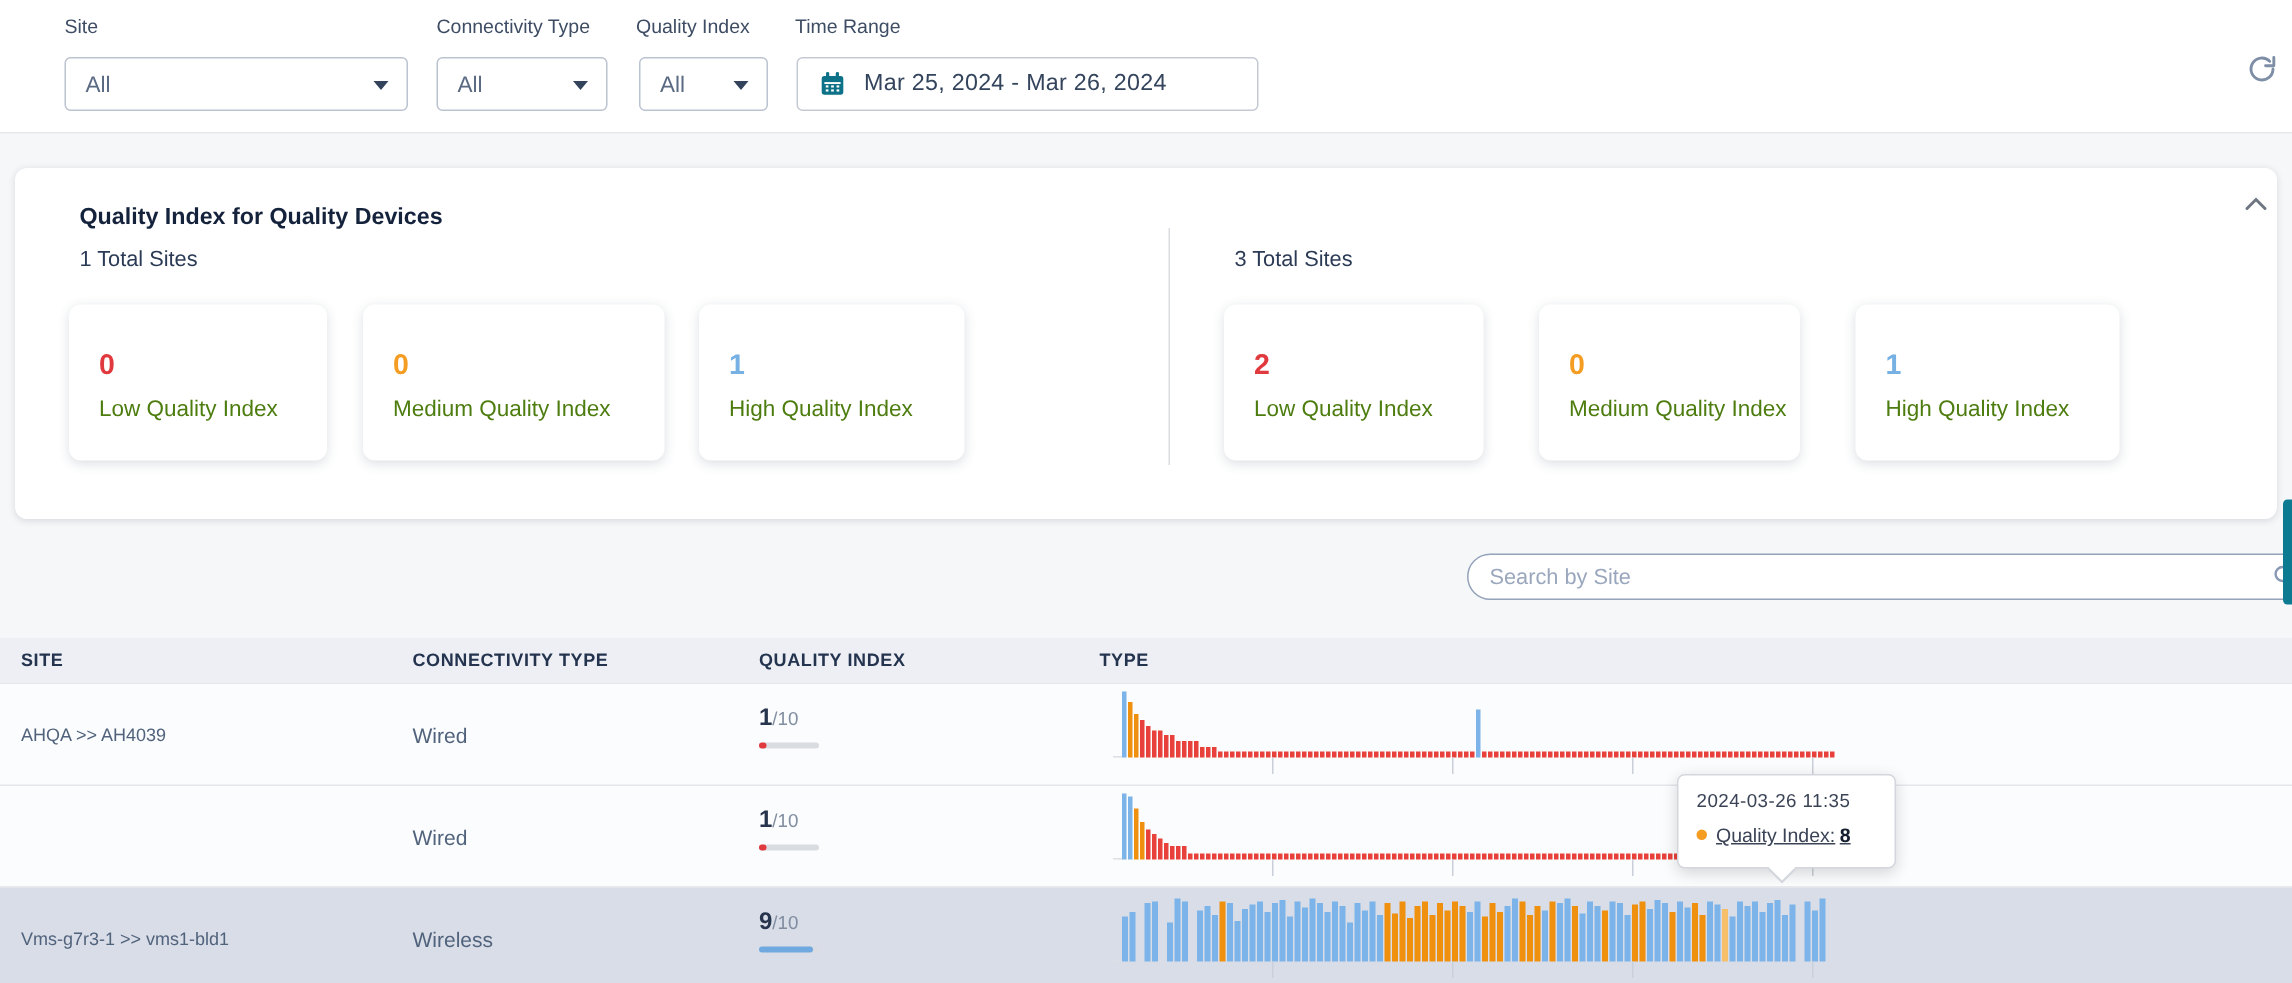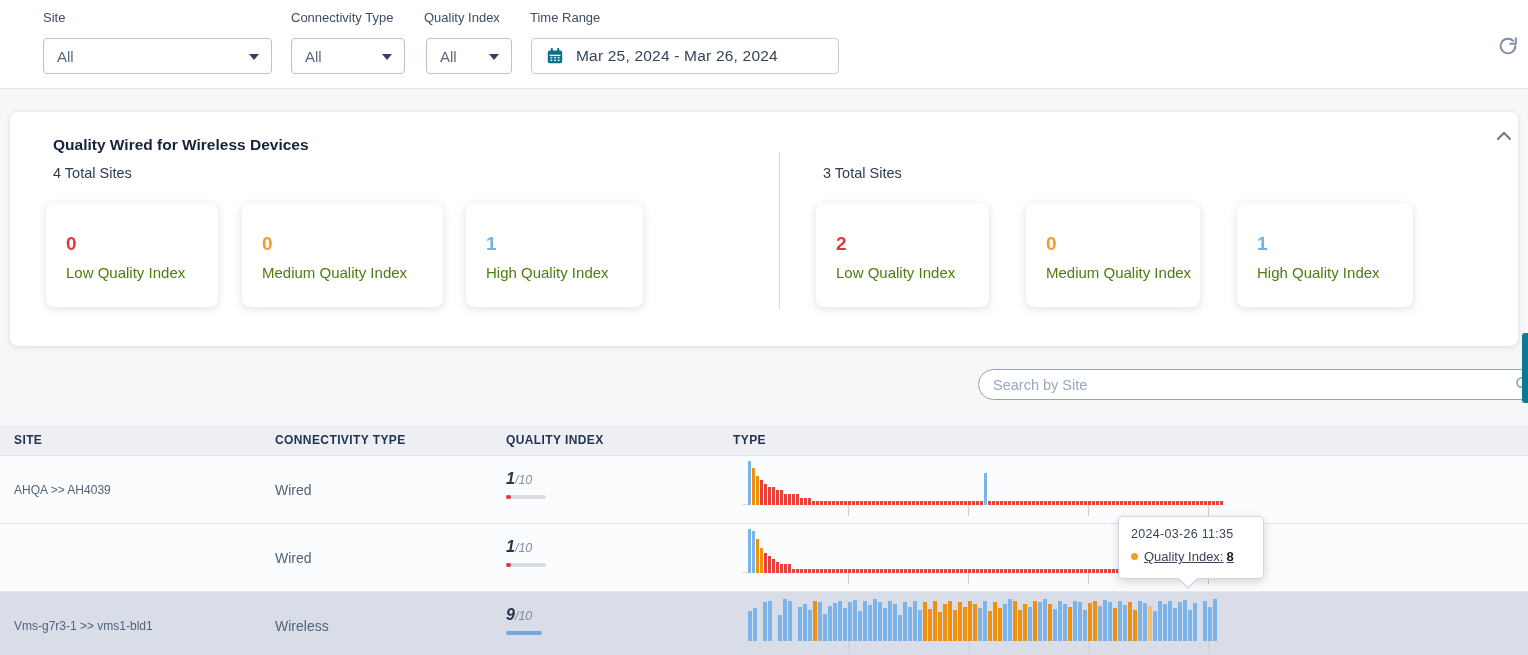--- a/index.html
+++ b/index.html
@@ -47,21 +47,21 @@
 
   
   #table { position:absolute; left:0; top:425px; width:1528px; height:230px; background:#fff; }
   #thead { position:relative; height:30px; background:#edeff5; }
   .th { position:absolute; top:0; line-height:30px; font-size:12px; font-weight:700; color:#24344f;
     letter-spacing:.4px; }
   .row { position:relative; height:68px; background:#fbfcfd; border-top:1px solid #e3e6eb; }
   .row.selected { background:#d8dde7; }
   .cell-site { position:absolute; left:14px; top:0; line-height:68px; font-size:12px; color:#51637c; }
   .cell-conn { position:absolute; left:275px; top:0; line-height:68px; font-size:14px; color:#51637c; }
-  .cell-q { position:absolute; left:506px; top:14px;font-style:italic; }
+  .cell-q { position:absolute; left:506px; top:14px; }
   .qnum { font-size:16px; font-weight:700; color:#26344d; }
   .qmax { font-size:12.5px; color:#818da0; }
   .qtrack { width:40px; height:4px; background:#d9dce1; border-radius:2px; margin-top:7px; position:relative; }
   .qfill { height:4px; border-radius:2px; position:absolute; left:0; top:0; }
   .cell-trend { position:absolute; left:733px; top:0; width:505px; height:68px; }
   .bars { position:absolute; left:15px; top:5px; height:44px; display:flex; align-items:flex-end; }
   .bar { margin-right:1px; flex:none; }
   .tick { position:absolute; top:49px; width:1px; height:11px; background:#c9d0d9; }
   .axis-stub { position:absolute; left:9px; top:48px; width:6px; height:1px; background:#dbdfe6; }
 
@@ -120,22 +120,22 @@
 
   <svg id="refresh" viewBox="0 0 24 24" fill="none" stroke="#7e8ea6" stroke-width="2.1" stroke-linecap="round" stroke-linejoin="round">
     <path d="M20 12a8 8 0 1 1-2.4-5.7"></path>
     <path d="M20.6 3.6v6h-6"></path>
   </svg>
 </div>
 
 <div id="band"></div>
 
 <div id="panel">
-  <span class="p-title" style="left:43px">Quality Wired for Wireless Devices</span>
-  <span class="p-sub" style="left:43px">4 Total Sites</span>
+  <span class="p-title" style="left:43px">Quality Index for Quality Devices</span>
+  <span class="p-sub" style="left:43px">1 Total Sites</span>
 
   <div class="card" style="left:36px;  width:172px">
     <div class="num" style="color: rgb(224, 57, 62);">0</div>
     <div class="clabel">Low Quality Index</div>
   </div>
   <div class="card" style="left:232px; width:201px">
     <div class="num" style="color: rgb(245, 156, 35);">0</div>
     <div class="clabel">Medium Quality Index</div>
   </div>
   <div class="card" style="left:456px; width:177px">

